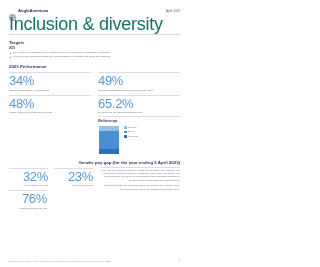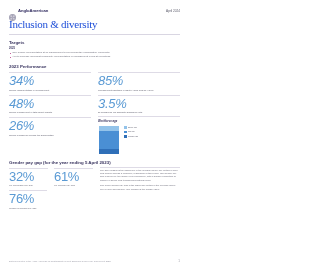--- a/index.html
+++ b/index.html
@@ -24,27 +24,26 @@
   .brand { display: flex; align-items: center; gap: 2px; }
   .brand-mark { width: 7px; height: 7px; flex: 0 0 7px; }
   .brand-name {
     font-size: 4.2px; font-weight: bold; color: #2f2a5e;
     letter-spacing: -0.05px; white-space: nowrap;
   }
   .doc-date { font-size: 3.1px; color: #5b5b6b; white-space: nowrap; }
 
   .title {
     padding: 0 9px;
-    font-size: 11px;
+    font-size: 18px;
     line-height: 14px;
     font-weight: 400;
-    color: #1d4ed8;
+    color: #0f766e;
     letter-spacing: -0.25px;
     white-space: nowrap;
-    font-family: Liberation Serif, serif;
   }
   .title-rule {
     margin: 3px 9px 0 9px;
     height: 0.6px;
     background: #d9d6e2;
   }
 
   
   .section-h {
     font-size: 4.4px; font-weight: bold; color: #3a3560;
@@ -63,21 +62,21 @@
     margin-bottom: 0.8px;
   }
   ul.bullets li::before {
     content: ""; position: absolute; left: 0.6px; top: 1.3px;
     width: 1px; height: 1px; border-radius: 50%; background: #b5317f;
   }
 
   
   .perf { padding: 5px 9px 0 9px; }
   .perf-head { margin-bottom: 2px; }
-  .cols { display: flex; gap: 7px; font-style: italic; }
+  .cols { display: flex; gap: 7px; }
   .col { flex: 1 1 0; min-width: 0; }
 
   .stat { padding-top: 1px; }
   .stat-top-rule { height: 0.4px; background: #dedbe6; margin-bottom: 1.5px; }
   .stat-value {
     font-size: 13px; line-height: 14px; font-weight: 400;
     color: #5a9ad4; letter-spacing: -0.3px;
   }
   .stat-caption {
     font-size: 2.4px; line-height: 3.1px; color: #6a6a78;
@@ -94,21 +93,21 @@
     display: flex; flex-direction: column;
     border: 0.3px solid #ffffff;
   }
   .seg { width: 100%; display: flex; align-items: center; justify-content: center; }
   .legend { padding-top: 1px; }
   .legend-row { display: flex; align-items: center; gap: 1.5px; margin-bottom: 1.6px; }
   .legend-sw { width: 2.6px; height: 2.6px; flex: 0 0 2.6px; }
   .legend-txt { font-size: 2.4px; color: #6a6a78; white-space: nowrap; }
 
   
-  .gpg { padding: 5px 9px 0 9px; }
+  .gpg { padding: 5px 9px 0 9px; text-align: right; }
   .gpg-head { margin-bottom: 2px; }
   .gpg-cols { display: flex; gap: 7px; }
   .gpg-left { flex: 0 0 84px; }
   .gpg-right { flex: 1 1 0; min-width: 0; }
   .pair { display: flex; gap: 6px; }
   .pair .stat { flex: 1 1 0; min-width: 0; }
   .note p { font-size: 2.4px; line-height: 3.3px; color: #6a6a78; margin-bottom: 2.5px; }
 
   
   .footer {
@@ -162,39 +161,34 @@
           <div class="stat-value">34%</div>
           <div class="stat-caption">female representation in management</div>
         </div>
 
         <div class="stat">
           <div class="stat-top-rule"></div>
           <div class="stat-value">48%</div>
           <div class="stat-caption">female employment in total direct reports</div>
         </div>
 
-        <div class="stat">
-          <div class="stat-top-rule"></div>
-          <div class="stat-value">26%</div>
-          <div class="stat-caption">female employees across the organisation</div>
-        </div>
 
       </div>
 
       <div class="col">
 
         <div class="stat">
           <div class="stat-top-rule"></div>
-          <div class="stat-value">85%</div>
+          <div class="stat-value">49%</div>
           <div class="stat-caption">management positions in South Africa held by HDPs</div>
         </div>
 
         <div class="stat">
           <div class="stat-top-rule"></div>
-          <div class="stat-value">3.5%</div>
+          <div class="stat-value">65.2%</div>
           <div class="stat-caption">of employees are disability disclosure rate</div>
         </div>
 
         <div class="rule"></div>
 
         <div class="chart-block">
           <div class="chart-title">Workforce age</div>
           <div class="chart-body">
             <div class="bar-wrap">
               <div class="bar">
@@ -230,21 +224,21 @@
 
       <div class="gpg-left">
         <div class="pair">
           <div class="stat">
             <div class="stat-top-rule"></div>
             <div class="stat-value">32%</div>
             <div class="stat-caption">UK mean/gap pay gap</div>
           </div>
           <div class="stat">
             <div class="stat-top-rule"></div>
-            <div class="stat-value">61%</div>
+            <div class="stat-value">23%</div>
             <div class="stat-caption">UK median pay gap</div>
           </div>
         </div>
         <div class="stat" style="width:38px">
           <div class="stat-top-rule"></div>
           <div class="stat-value">76%</div>
           <div class="stat-caption">Global mean/gap pay gap</div>
         </div>
       </div>
 

